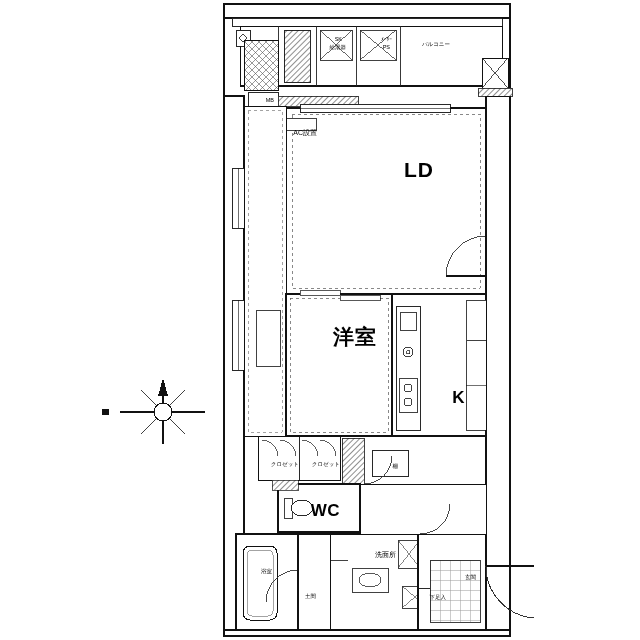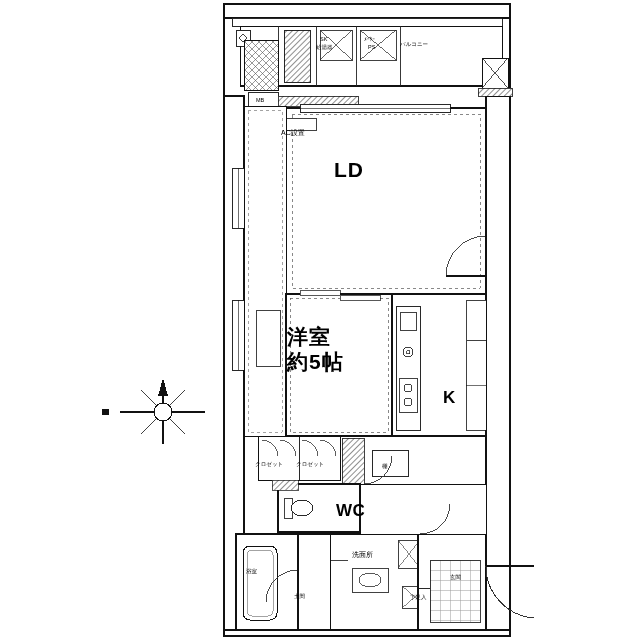--- a/index.html
+++ b/index.html
@@ -19,21 +19,21 @@
     height: 640px;
     background: #ffffff;
   }
   #plan-svg {
     position: absolute;
     left: 0;
     top: 0;
   }
   .room-label {
     position: absolute;
-    text-align: left;
+    text-align: right;
     color: #000000;
     font-weight: bold;
     line-height: 1.18;
     white-space: nowrap;
     pointer-events: none;
   }
   .lbl-lg { font-size: 21px; letter-spacing: 1px; }
   .lbl-md { font-size: 17px; letter-spacing: 0.5px; }
   .lbl-xs { font-size: 7px; font-weight: normal; letter-spacing: 0; }
   .lbl-xxs { font-size: 5.5px; font-weight: normal; letter-spacing: 0; }
@@ -249,30 +249,29 @@
       <circle cx="163" cy="412" r="9" fill="#ffffff" stroke="#111" stroke-width="1.1"></circle>
       <polygon points="163,378 158,396 168,396" fill="#111"></polygon>
       <rect x="102" y="409" width="7" height="6" fill="#111"></rect>
     </g>
   </svg>
 
   <div class="room-label lbl-lg" style="left:334px; top:158px; width:100px;">
     <div>LD</div>
   </div>
 
-  <div class="room-label lbl-lg" style="left:287px; top:325px; width:100px;">
+  <div class="room-label lbl-lg" style="left:277px; top:325px; width:100px;">
     <div>洋室</div>
-    <div>約5帖</div>
   </div>
 
   <div class="room-label lbl-md" style="left:443px; top:388px; width:22px;">
     <div>K</div>
   </div>
 
-  <div class="room-label lbl-md" style="left:336px; top:501px; width:34px;">
+  <div class="room-label lbl-md" style="left:306px; top:501px; width:34px;">
     <div>WC</div>
   </div>
 
   <div class="room-label lbl-xs" style="left:281px; top:129px; width:36px;">AC設置</div>
 
   <div class="room-label lbl-xxs" style="left:320px; top:36px; width:22px;">SK</div>
   <div class="room-label lbl-xxs" style="left:316px; top:44px; width:30px;">給湯器</div>
   <div class="room-label lbl-xxs" style="left:364px; top:36px; width:28px;">ﾒｰﾀｰ</div>
   <div class="room-label lbl-xxs" style="left:368px; top:44px; width:22px;">PS</div>
   <div class="room-label lbl-xxs" style="left:400px; top:41px; width:50px;">バルコニー</div>

